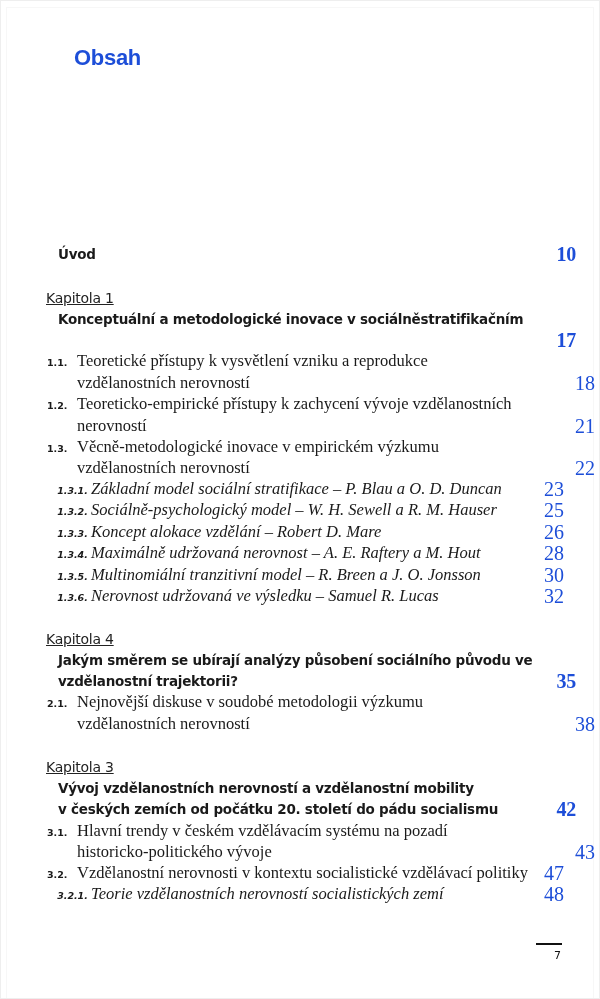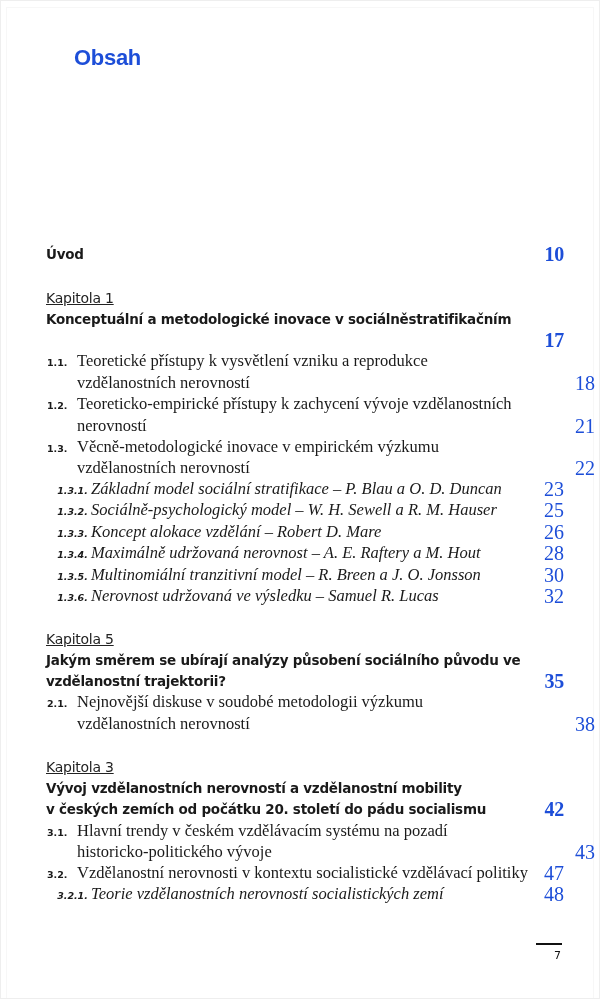--- a/index.html
+++ b/index.html
@@ -53,20 +53,21 @@
       white-space: nowrap;
     }
     .sans {
       font-family: "DejaVu Sans", sans-serif;
       font-size: 13.3px;
       letter-spacing: -0.25px;
     }
     .sans.bold {
       font-weight: bold;
       font-size: 13.5px;
+      margin-left: 12px;
     }
     .sans.label {
       font-weight: normal;
       font-size: 14px;
       color: #222;
       text-decoration: underline;
     }
     .serif {
       font-family: "Liberation Serif", serif;
       font-size: 16.5px;
@@ -173,21 +174,21 @@
     </div>
     <div class="row serif it" style="top:563px">
       <span class="num l3">1.3.5.</span><span>Multinomiální tranzitivní model – R. Breen a J. O. Jonsson</span>
       <span class="page-no" style="font-style:normal">30</span>
     </div>
     <div class="row serif it" style="top:584px">
       <span class="num l3">1.3.6.</span><span>Nerovnost udržovaná ve výsledku – Samuel R. Lucas</span>
       <span class="page-no" style="font-style:normal">32</span>
     </div>
 
-    <div class="row sans label" style="top:627px">Kapitola 5</div>
+    <div class="row sans label" style="top:627px">Kapitola 4</div>
     <div class="row sans bold" style="top:648px">
       <span>Jakým směrem se ubírají analýzy působení sociálního původu ve</span>
     </div>
     <div class="row sans bold" style="top:669px">
       <span>vzdělanostní trajektorii?</span>
       <span class="page-no">35</span>
     </div>
     <div class="row serif" style="top:690px">
       <span class="num l2">2.1.</span><span>Nejnovější diskuse v soudobé metodologii výzkumu</span>
     </div>

